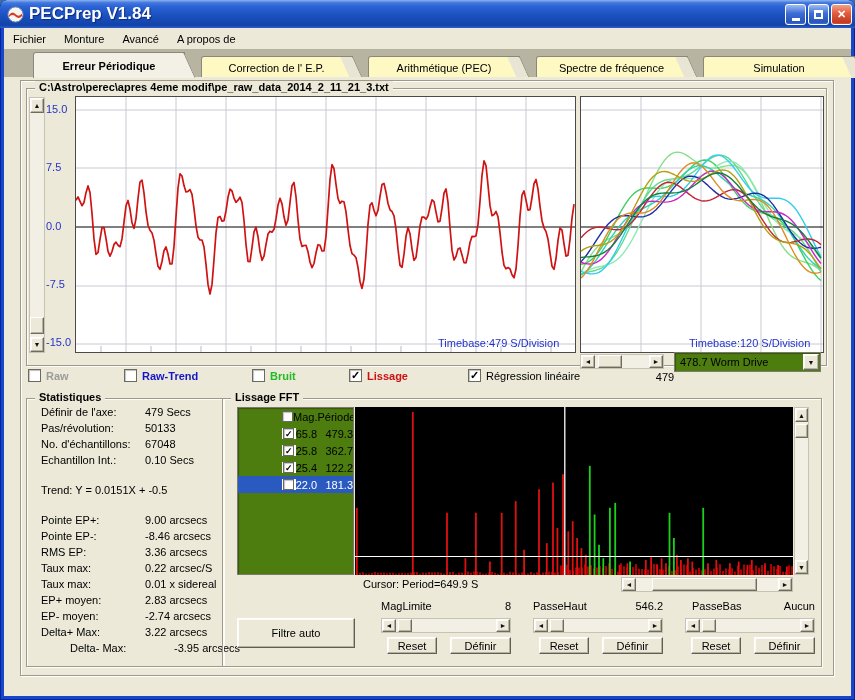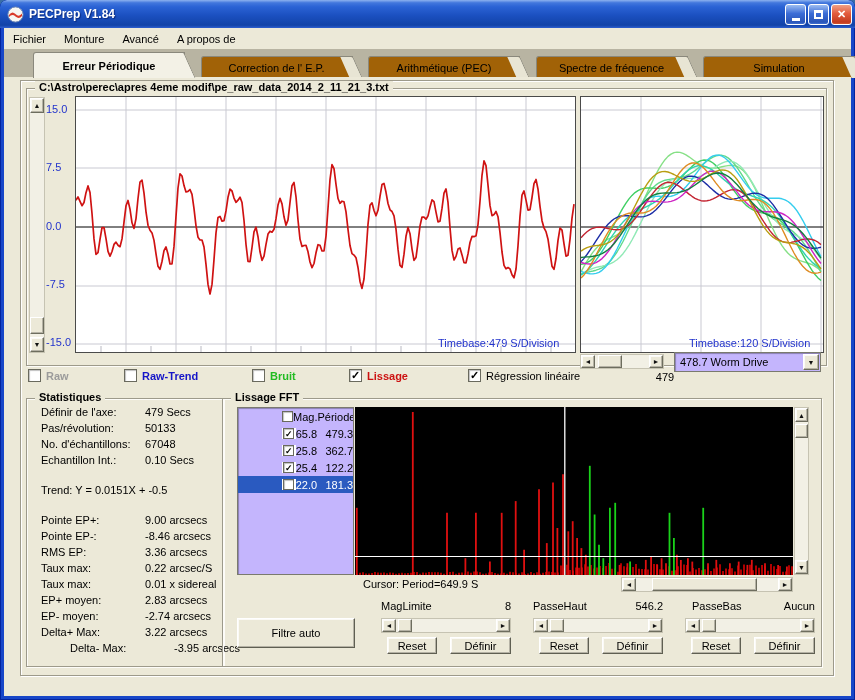--- a/index.html
+++ b/index.html
@@ -3,34 +3,34 @@
 <meta charset="utf-8">
 <style>
   html,body{margin:0;padding:0;background:#3a6ea5;}
   #screen{position:relative;width:855px;height:700px;font-family:"Liberation Sans",sans-serif;
     font-size:11px;color:#000;background:#1746c8;border-radius:7px 7px 0 0;overflow:hidden;
     box-shadow:0 0 0 1px #03249e inset;}
   
   .titlebar{position:absolute;left:0;top:0;width:855px;height:28px;
     background:linear-gradient(180deg,#8db2ef 0%,#4277dd 10%,#2b63d5 24%,#1b50c0 55%,#1243a8 90%,#2e5fd0 100%);
     display:flex;align-items:center;border-radius:7px 7px 0 0;}
-  .title-text{color:#fff;font-weight:bold;font-size:12px;margin-left:5px;text-shadow:1px 1px 1px #0a2a80;}
+  .title-text{color:#fff;font-weight:bold;font-size:17px;margin-left:5px;text-shadow:1px 1px 1px #0a2a80;}
   .winbtns{position:absolute;right:3px;top:4px;display:flex;gap:2px;}
   .wbtn{width:21px;height:21px;border-radius:3px;border:1px solid #fff;display:flex;align-items:center;justify-content:center;
     color:#fff;font-size:11px;font-weight:bold;box-sizing:border-box;}
   .wbtn.blue{background:linear-gradient(180deg,#9dbdf1,#3b6cd6 45%,#2a55b8 90%,#3e6fd2);}
   .wbtn.red{background:linear-gradient(180deg,#f0a086,#e35b3d 45%,#c33b1f 90%,#d4532f);}
   .glyph-min{width:8px;height:3px;background:#fff;margin-top:9px;}
   .glyph-max{width:9px;height:9px;border:2px solid #fff;border-top-width:3px;box-sizing:border-box;}
   
   .menubar{position:absolute;left:4px;top:28px;width:847px;height:21px;background:#ece9d8;
     border-bottom:1px solid #d8d5c4;display:flex;align-items:center;}
   .menu-item{padding:2px 9px;cursor:default;}
   .tabstrip{position:absolute;left:4px;top:49px;width:847px;height:28px;background:#b8b4a2;}
-  .tab{position:absolute;top:7px;height:21px;background:#a16207;border:1px solid #8a887c;border-bottom:none;
+  .tab{position:absolute;top:7px;height:21px;background:#fef9c3;border:1px solid #8a887c;border-bottom:none;
     border-radius:3px 0 0 0;display:flex;align-items:center;justify-content:center;}
   .tab::after{content:'';position:absolute;right:-6px;top:0;bottom:0;width:12px;background:#e8e5d4;
     border-right:1px solid #8a887c;transform:skewX(24deg);border-radius:0 2px 0 0;}
   .tab.active{top:3px;height:25px;background:#f3f1e6;font-weight:bold;z-index:5;}
   .tab.active::after{background:#f3f1e6;}
   .page{position:absolute;left:4px;top:77px;width:847px;height:619px;background:#ece9d8;}
   .page-frame{position:absolute;left:16px;top:3px;width:812px;height:594px;
     border:1px solid #9d9a8b;box-shadow:1px 1px 0 #fff,inset 1px 1px 0 #fff;}
   
   .groupbox{position:absolute;border:1px solid #9d9a8b;box-shadow:1px 1px 0 #fdfcf8,inset 1px 1px 0 #fdfcf8;}
@@ -39,21 +39,21 @@
   .sb-track{position:absolute;background:#f2f0e5;border:1px solid #c6c3b2;box-sizing:border-box;}
   .sb-btn{position:absolute;background:#ece9d8;border:1px solid;border-color:#fff #6d6d5e #6d6d5e #fff;
     box-shadow:inset -1px -1px 0 #b5b2a5,inset 1px 1px 0 #fbfaf6;display:flex;align-items:center;justify-content:center;
     font-size:7px;color:#111;box-sizing:border-box;}
   .sb-thumb{position:absolute;background:#ece9d8;border:1px solid;border-color:#fff #6d6d5e #6d6d5e #fff;
     box-shadow:inset -1px -1px 0 #b5b2a5;box-sizing:border-box;}
   
   .btn3d{background:#ece9d8;border:1px solid;border-color:#fff #5f5f52 #5f5f52 #fff;
     box-shadow:inset -1px -1px 0 #b5b2a5,inset 1px 1px 0 #fbfaf6;display:flex;align-items:center;justify-content:center;
     box-sizing:border-box;cursor:default;}
-  .sunken{background:#c4b5fd;border:1px solid #7a7a6e;box-shadow:inset 1px 1px 1px rgba(0,0,0,.3);box-sizing:border-box;}
+  .sunken{background:#4d7c0f;border:1px solid #7a7a6e;box-shadow:inset 1px 1px 1px rgba(0,0,0,.3);box-sizing:border-box;}
   .cb{width:13px;height:13px;background:#fff;border:1px solid #6a6a5e;box-shadow:inset 1px 1px 1px rgba(0,0,0,.25);
     box-sizing:border-box;display:inline-flex;align-items:center;justify-content:center;font-size:11px;font-weight:bold;}
   .cbrow-item{position:absolute;top:369px;display:flex;align-items:center;gap:5px;}
   .plot{position:absolute;background:#fff;border:1px solid #4a4a4a;box-sizing:border-box;}
   .tb-label{position:absolute;color:#2233cc;font-size:11px;}
   .ylabel{position:absolute;color:#2233cc;font-size:11px;left:46px;width:27px;}
   .statrow{position:absolute;left:14px;width:176px;height:16px;}
   .statrow .sv{position:absolute;left:104px;}
   .fftrow{height:17px;display:flex;align-items:center;padding-left:44px;}
   .fftrow .c1{width:17px;display:flex;justify-content:center;}

